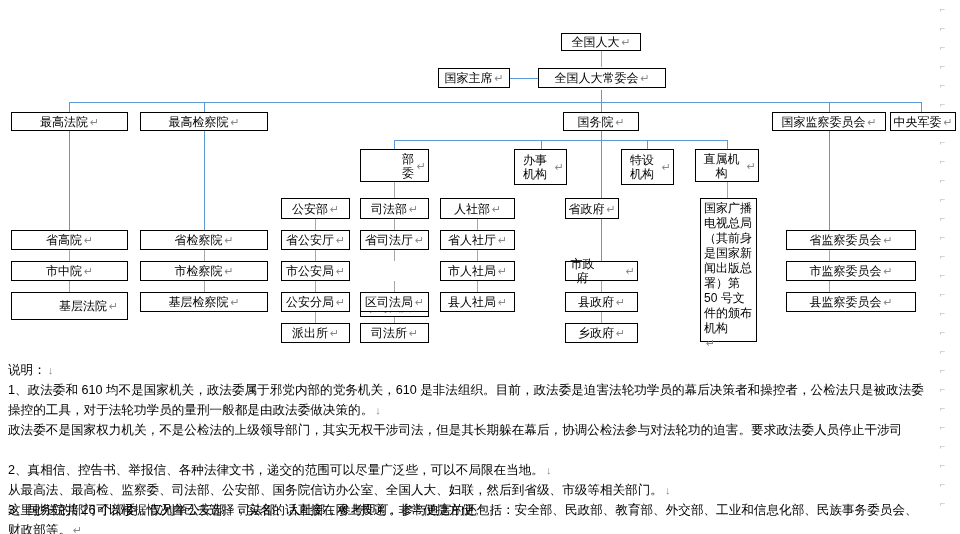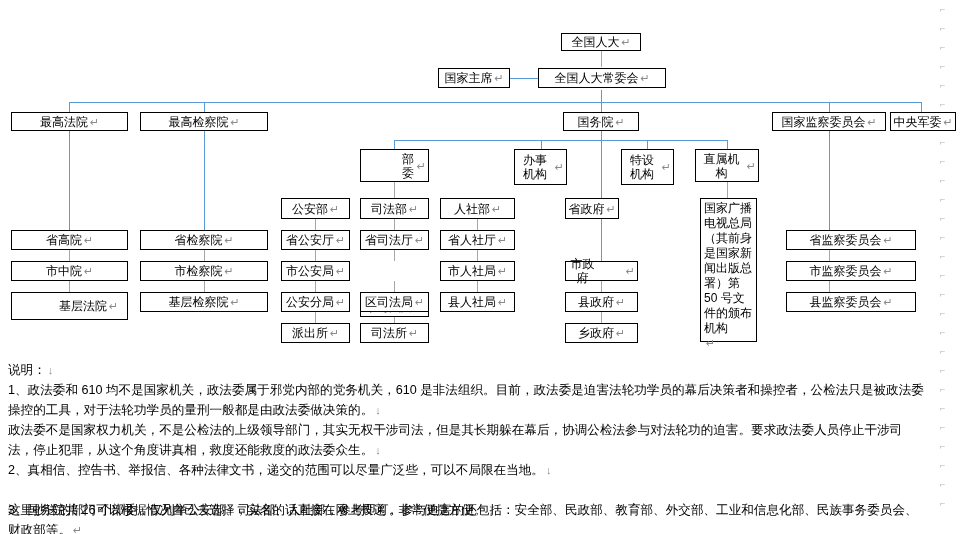--- a/index.html
+++ b/index.html
@@ -283,22 +283,22 @@
     <span class="t">乡政府</span>
       <span class="pilcrow">↵</span>
   </div>
 
   <div class="note" style="top:360px;">
     <span>说明：</span><span class="pilcrow">↓</span>
   </div>
   <div class="note" style="top:380px;"><span>1、政法委和 610 均不是国家机关，政法委属于邪党内部的党务机关，610 是非法组织。目前，政法委是迫害法轮功学员的幕后决策者和操控者，公检法只是被政法委</span></div>
   <div class="note" style="top:400px;"><span>操控的工具，对于法轮功学员的量刑一般都是由政法委做决策的。</span><span class="pilcrow">↓</span></div>
   <div class="note" style="top:420px;"><span>政法委不是国家权力机关，不是公检法的上级领导部门，其实无权干涉司法，但是其长期躲在幕后，协调公检法参与对法轮功的迫害。要求政法委人员停止干涉司</span></div>
-  <div class="note" style="top:440px;"><span>法，停止犯罪，从这个角度讲真相，救度还能救度的政法委众生。</span><span class="pilcrow">↓</span></div>
   <div class="note" style="top:460px;"><span>2、真相信、控告书、举报信、各种法律文书，递交的范围可以尽量广泛些，可以不局限在当地。</span><span class="pilcrow">↓</span></div>
+  <div class="note" style="top:480px;"><span>从最高法、最高检、监察委、司法部、公安部、国务院信访办公室、全国人大、妇联，然后到省级、市级等相关部门。</span><span class="pilcrow">↓</span></div>
   <div class="note" style="top:500px;"><span>这里抄送的部门可以根据情况自己去选择，实名的话直接在网上投递，非常便捷方便。</span><span class="pilcrow">↓</span></div>
 
   <div class="note" style="top:500px;">3、国务院共 26 个部委，仅列举公安部、司法部、人社部，参考即可。参与迫害的还包括：安全部、民政部、教育部、外交部、工业和信息化部、民族事务委员会、</div>
 
   <div class="margin-marks">
     <span>⌐</span>
       <span>⌐</span>
       <span>⌐</span>
     <span>⌐</span>
       <span>⌐</span>

